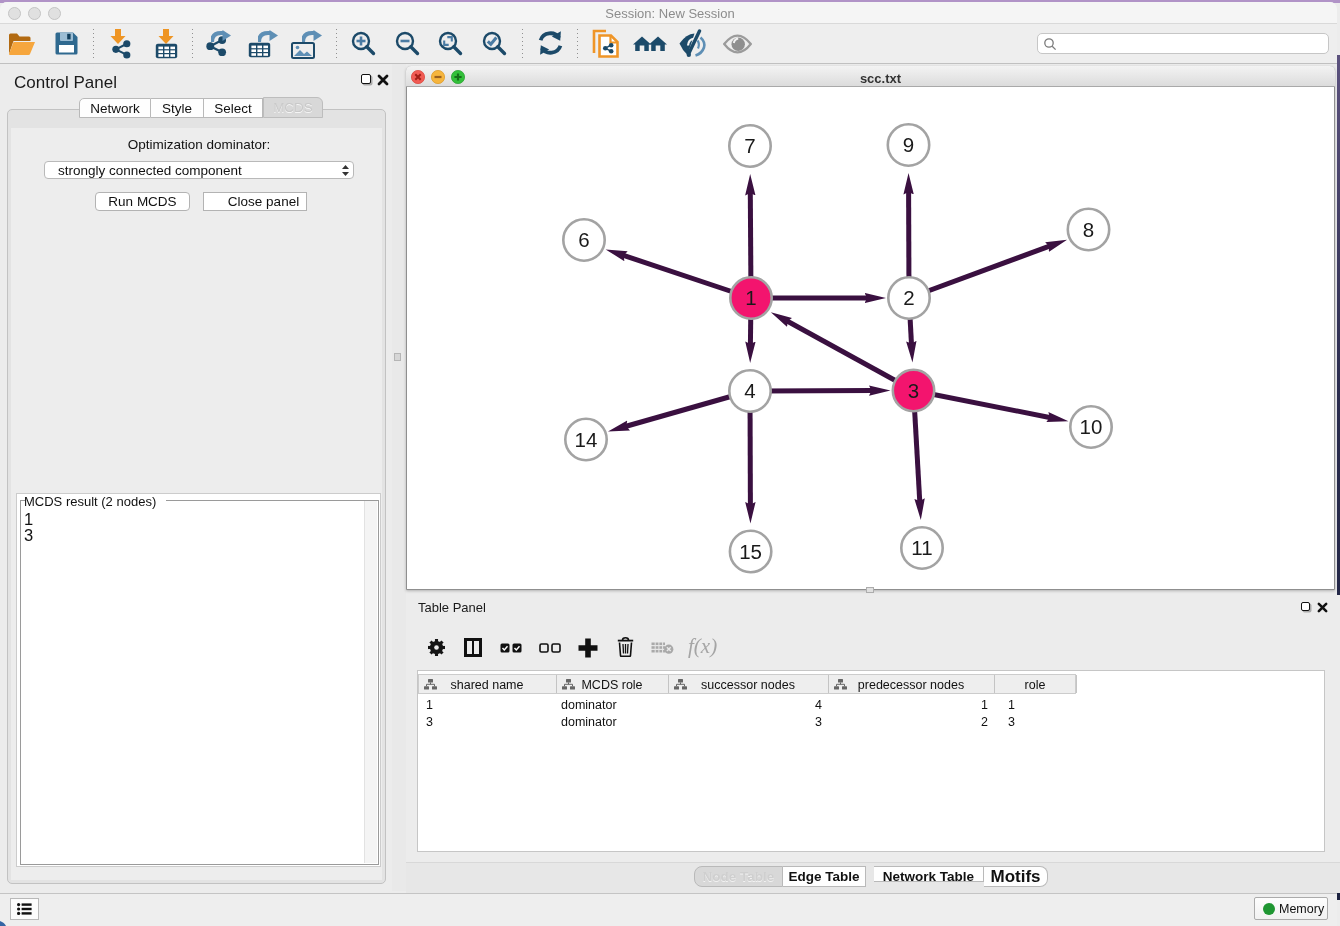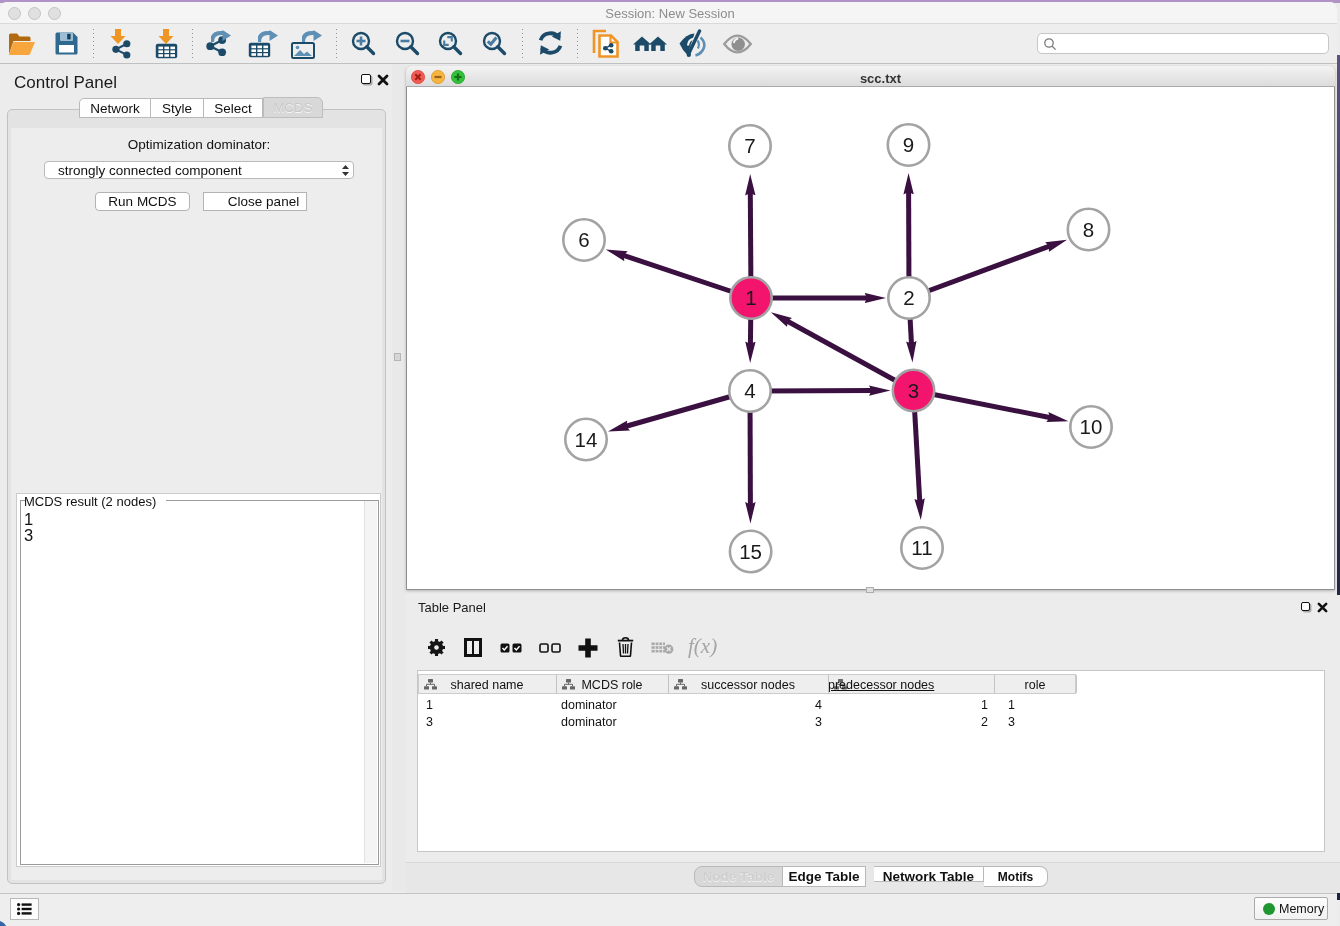--- a/index.html
+++ b/index.html
@@ -366,40 +366,40 @@
 <div class="abs" style="left:668px;top:678px;width:160px;text-align:center;font-size:12.5px;color:#111;">successor nodes</div>
 <div class="abs" style="left:668px;top:675px;width:1px;height:18px;background:#c4c4c4;"></div>
 <svg class="abs" style="left:834px;top:679px" width="13" height="11" viewBox="0 0 13 11">
 <g fill="#666">
       <rect x="4" y="0" width="5" height="3.4" rx="0.5"></rect>
       <rect x="0" y="7.2" width="5" height="3.4" rx="0.5"></rect>
       <rect x="8" y="7.2" width="5" height="3.4" rx="0.5"></rect>
     </g>
 <path d="M6.5 3.4 L6.5 5.3 M2.5 7.2 L2.5 5.3 L10.5 5.3 L10.5 7.2" fill="none" stroke="#666" stroke-width="1"></path>
   </svg>
-<div class="abs" style="left:828px;top:678px;width:166px;text-align:left;font-size:12.5px;color:#111;text-decoration:underline;">predecessor nodes</div>
+<div class="abs" style="left:828px;top:678px;width:166px;text-align:center;font-size:12.5px;color:#111;">predecessor nodes</div>
 <div class="abs" style="left:828px;top:675px;width:1px;height:18px;background:#c4c4c4;"></div>
 <div class="abs" style="left:994px;top:678px;width:82px;text-align:center;font-size:12.5px;color:#111;">role</div>
 <div class="abs" style="left:994px;top:675px;width:1px;height:18px;background:#c4c4c4;"></div>
 <div class="abs" style="left:1076px;top:675px;width:1px;height:18px;background:#c4c4c4;"></div>
 <div class="abs" style="left:426px;top:698px;font-size:12.5px;color:#111;">1</div>
 <div class="abs" style="left:561px;top:698px;font-size:12.5px;color:#111;">dominator</div>
 <div class="abs" style="left:668px;top:698px;width:154px;text-align:right;font-size:12.5px;color:#111;">4</div>
 <div class="abs" style="left:828px;top:698px;width:160px;text-align:right;font-size:12.5px;color:#111;">1</div>
 <div class="abs" style="left:1008px;top:698px;font-size:12.5px;color:#111;">1</div>
 <div class="abs" style="left:426px;top:715px;font-size:12.5px;color:#111;">3</div>
 <div class="abs" style="left:561px;top:715px;font-size:12.5px;color:#111;">dominator</div>
 <div class="abs" style="left:668px;top:715px;width:154px;text-align:right;font-size:12.5px;color:#111;">3</div>
 <div class="abs" style="left:828px;top:715px;width:160px;text-align:right;font-size:12.5px;color:#111;">2</div>
 <div class="abs" style="left:1008px;top:715px;font-size:12.5px;color:#111;">3</div>
 
 <div class="abs" style="left:694px;top:866px;width:89px;height:21px;background:#d8d8d8;color:#cfcfcf;text-shadow:0 1px 0 #f2f2f2;border:1px solid #b9b9b9;border-radius:8px 0 0 8px;text-align:center;font-size:13.5px;line-height:20px;font-weight:bold;">Node Table</div>
 <div class="abs" style="left:783px;top:866px;width:83px;height:21px;background:#fefefe;color:#111;border:1px solid #b9b9b9;border-radius:0;text-align:center;font-size:13.5px;line-height:20px;font-weight:bold;border-left:none;">Edge Table</div>
 <div class="abs" style="left:874px;top:866px;width:110px;height:16px;background:#fefefe;color:#111;border:1px solid #b9b9b9;border-radius:0;text-align:center;font-size:13.5px;line-height:20px;font-weight:bold;border-left:none;">Network Table</div>
-<div class="abs" style="left:984px;top:866px;width:64px;height:21px;background:#fefefe;color:#111;border:1px solid #b9b9b9;border-radius:0 8px 8px 0;text-align:center;font-size:12px;line-height:20px;font-weight:bold;border-left:none;">Motifs</div>
+<div class="abs" style="left:984px;top:866px;width:64px;height:21px;background:#fefefe;color:#111;border:1px solid #b9b9b9;border-radius:0 8px 8px 0;text-align:center;font-size:17px;line-height:20px;font-weight:bold;border-left:none;">Motifs</div>
 
 <div class="abs" style="left:0;top:893px;width:1337px;height:33px;background:#eeeeee;border-top:1px solid #c4c4c4;"></div>
 <div class="abs" style="left:10px;top:898px;width:29px;height:22px;background:#fcfcfc;border:1px solid #b9b9b9;"></div>
 <svg class="abs" style="left:17px;top:903px" width="15" height="12" viewBox="0 0 15 12">
 <g fill="#111">
       <circle cx="1.6" cy="1.6" r="1.6"></circle>
       <circle cx="1.6" cy="6" r="1.6"></circle>
       <circle cx="1.6" cy="10.4" r="1.6"></circle>
 <rect x="4.6" y="0.4" width="10" height="2.4"></rect>
       <rect x="4.6" y="4.8" width="10" height="2.4"></rect>

